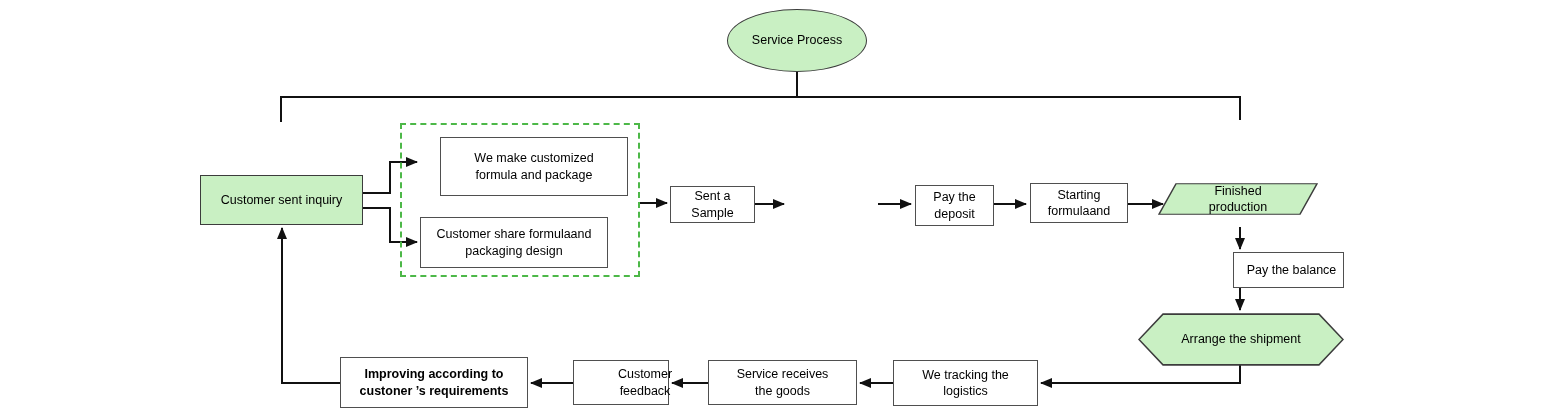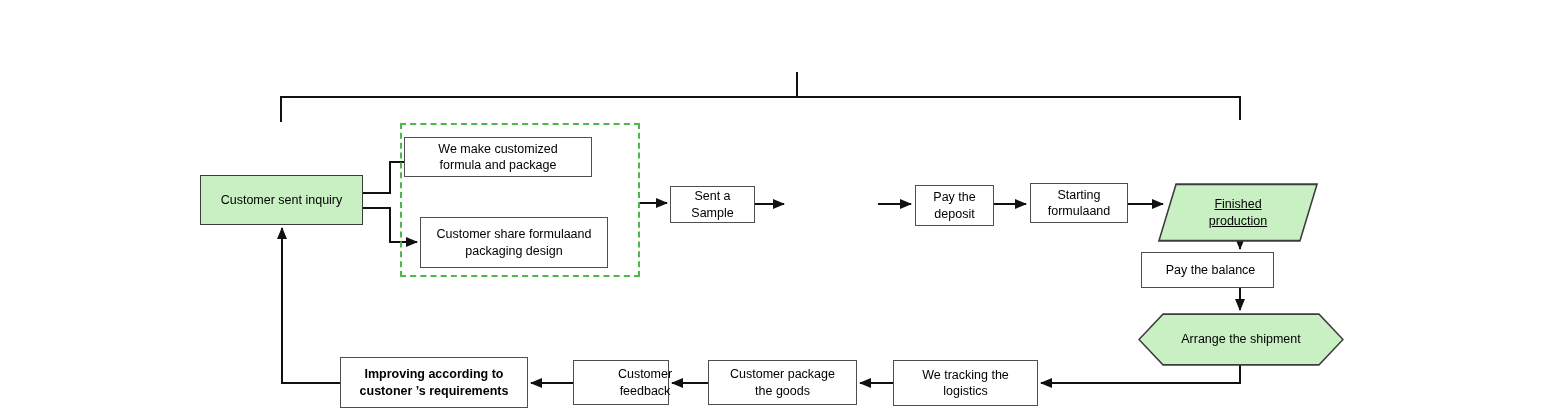--- a/index.html
+++ b/index.html
@@ -59,60 +59,61 @@
     <path d="M1240,288 L1240,310" marker-end="url(#arrow)"></path>
     <path d="M1240,360 L1240,383 L1041,383" marker-end="url(#arrow)"></path>
     <path d="M893,383 L860,383" marker-end="url(#arrow)"></path>
     <path d="M708,383 L672,383" marker-end="url(#arrow)"></path>
     <path d="M573,383 L531,383" marker-end="url(#arrow)"></path>
     <path d="M340,383 L282,383 L282,228" marker-end="url(#arrow)"></path>
   </svg>
 
   <div class="group" style="left:400px;top:123px;width:240px;height:154px;"></div>
 
+  <div class="node ellipse" style="left:727px;top:9px;width:140px;height:63px;">Service Process</div>
 
   <div class="node rect-green" style="left:200px;top:175px;width:163px;height:50px;">Customer sent inquiry</div>
 
-  <div class="node rect" style="left:404px;top:137px;width:188px;height:40px;">We make customized
+  <div class="node rect" style="left:440px;top:137px;width:188px;height:59px;">We make customized
 formula and package</div>
 
   <div class="node rect" style="left:420px;top:217px;width:188px;height:51px;">Customer share formulaand
 packaging design</div>
 
   <div class="node rect" style="left:670px;top:186px;width:85px;height:37px;">Sent a
 Sample</div>
 
 
   <div class="node rect" style="left:915px;top:185px;width:79px;height:41px;">Pay the
 deposit</div>
 
   <div class="node rect" style="left:1030px;top:183px;width:98px;height:40px;">Starting
 formulaand</div>
 
-  <div class="node shape-node" style="left:1158px;top:183px;width:160px;height:59px;text-decoration:underline;">
+  <div class="node shape-node" style="left:1158px;top:183px;width:160px;height:32px;">
     <svg viewBox="0 0 160 44" preserveAspectRatio="none">
       <polygon points="18,1 159,1 142,43 1,43"></polygon>
     </svg>
     <div class="label">Finished
 production</div>
   </div>
 
-  <div class="node rect" style="left:1141px;top:252px;width:133px;height:36px;padding-left:6px;">Pay the balance</div>
+  <div class="node rect" style="left:1233px;top:252px;width:111px;height:36px;padding-left:6px;">Pay the balance</div>
 
   <div class="node shape-node" style="left:1138px;top:313px;width:206px;height:53px;">
     <svg viewBox="0 0 206 47" preserveAspectRatio="none">
       <polygon points="1,23.5 25,1 181,1 205,23.5 181,46 25,46"></polygon>
     </svg>
     <div class="label">Arrange the shipment</div>
   </div>
 
   <div class="node rect" style="left:893px;top:360px;width:145px;height:46px;">We tracking the
 logistics</div>
 
-  <div class="node rect" style="left:708px;top:360px;width:149px;height:45px;">Customer package
+  <div class="node rect" style="left:708px;top:360px;width:149px;height:45px;">Service receives
 the goods</div>
 
   <div class="node rect" style="left:573px;top:360px;width:96px;height:45px;padding-left:48px;">Customer
 feedback</div>
 
   <div class="node rect" style="left:340px;top:357px;width:188px;height:51px;font-weight:bold;">Improving according to
 custoner ’s requirements</div>
 
 </div>
 

